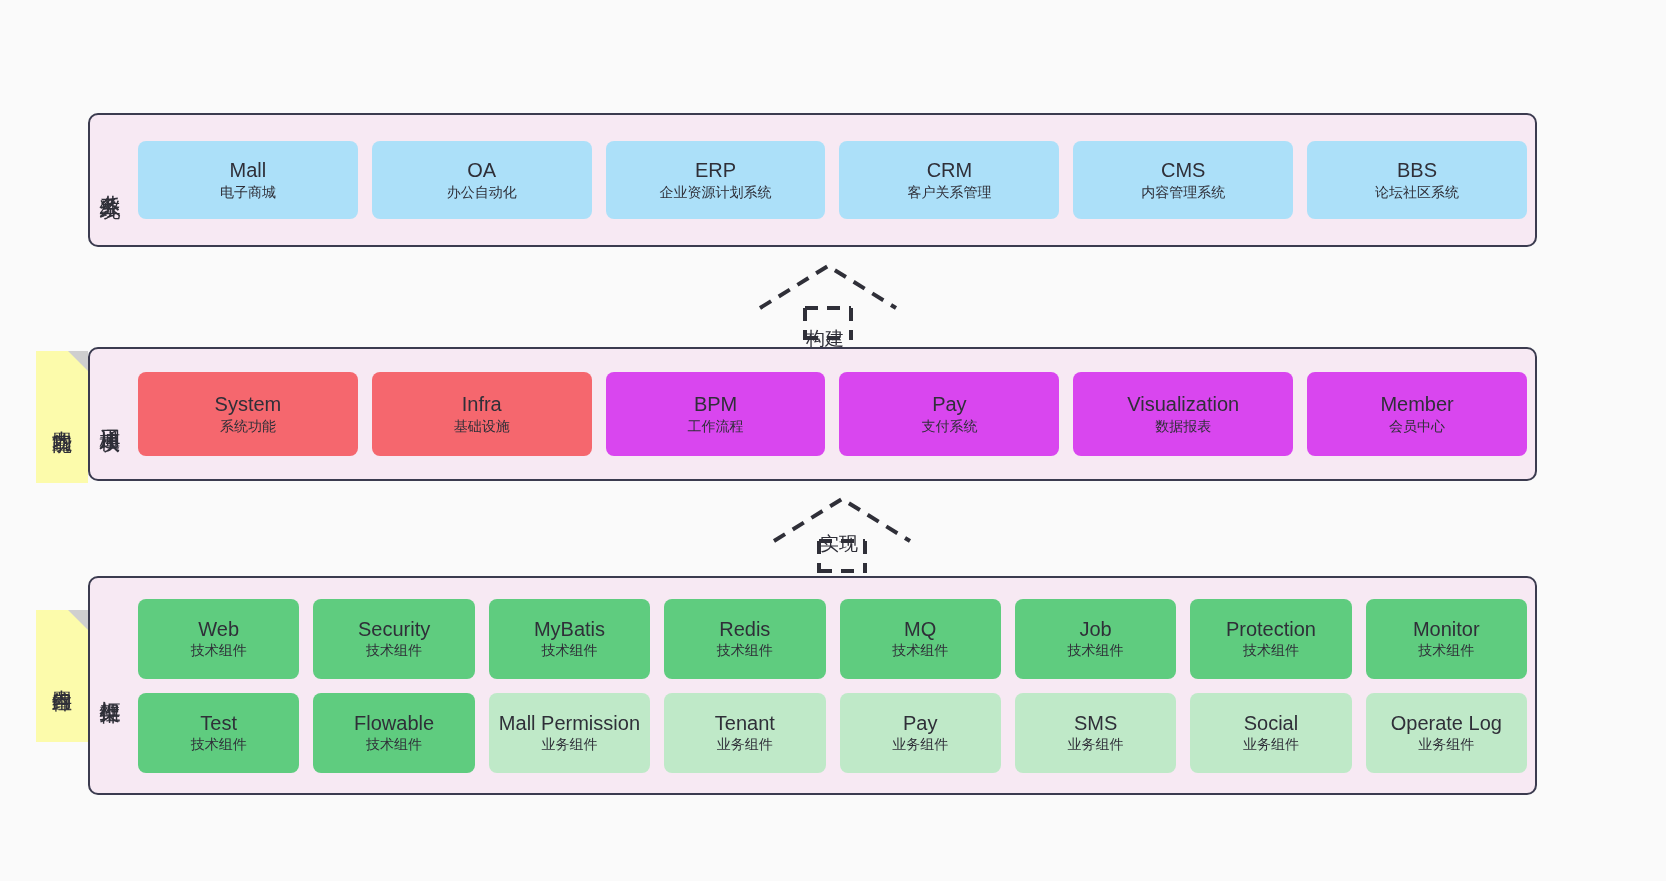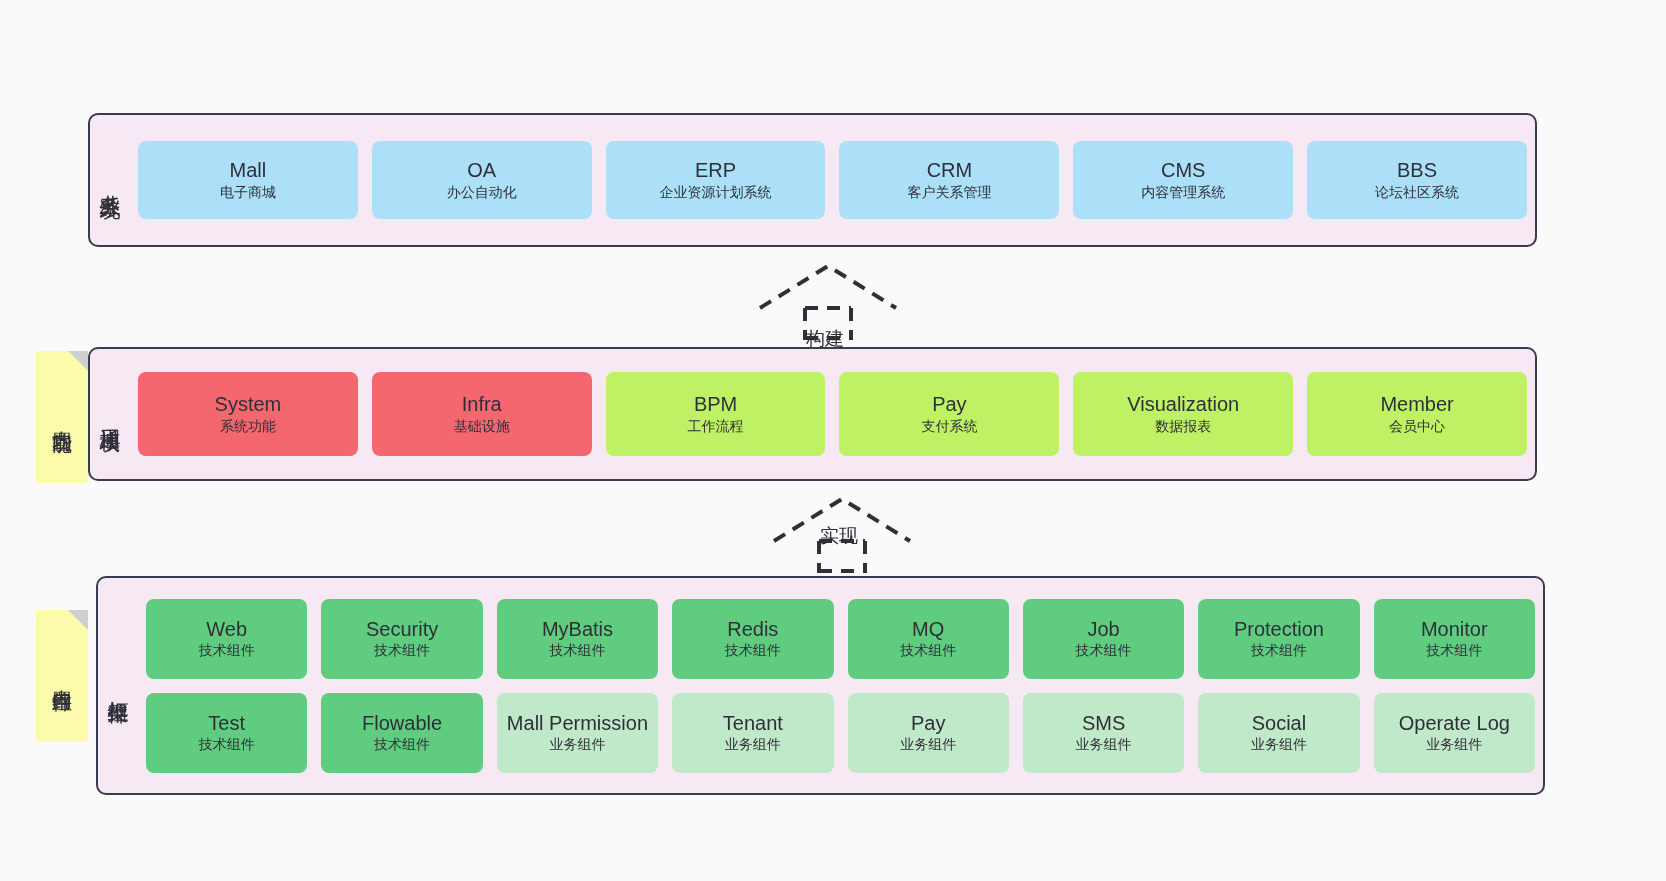--- a/index.html
+++ b/index.html
@@ -70,21 +70,21 @@
     flex: 1 1 0;
   }
   .box .name   { font-size: 20px; }
   .box .sub    { font-size: 14px; }
   .box-tall { height: 78px; }
   .box-mid  { height: 84px; }
   .box-sm   { height: 80px; }
 
   .c-blue        { background: #ace0f9; }
   .c-red         { background: #f5676e; }
-  .c-pink        { background: #bef264; }
+  .c-pink        { background: #d946ef; }
   .c-green       { background: #5fcc7f; }
   .c-green-light { background: #bfe9c8; }
 
   
   .sticky {
     position: absolute;
     width: 52px;
     background: #fcfbab;
     color: #2f2f38;
     font-size: 20px;
@@ -195,29 +195,29 @@
           </div>
         </div>
     </div>
   </div>
 
   <div class="arrow" style="left:772px; top:495px; width:140px; height:78px;">
     <svg width="140" height="78" viewBox="0 0 140 78">
       <path d="M 2 46 L 70 4 L 138 46" fill="none" stroke="#2f2f38" stroke-width="4" stroke-dasharray="13,9" stroke-linecap="butt"></path>
       <path d="M 47 46 L 47 78 M 93 46 L 93 78 M 47 76 L 93 76 M 47 46 L 93 46" fill="none" stroke="#2f2f38" stroke-width="4" stroke-dasharray="13,9"></path>
     </svg>
-    <span class="lbl" style="left:48px; top:28px;">实现</span>
+    <span class="lbl" style="left:48px; top:36px;">实现</span>
   </div>
 
   <div class="sticky" style="left:36px; top:610px; height:132px;">
     <span class="fold"></span>
     <span>内置组件</span>
   </div>
 
-  <div class="layer" id="layer-framework" style="left:88px; top:576px; width:1449px; height:219px;margin-left:8px;">
+  <div class="layer" id="layer-framework" style="left:88px; top:576px; width:1449px; height:219px;">
     <div class="layer-title">框架组件</div>
     <div class="layer-body">
       <div class="grid-2rows">
         <div class="row" id="row-fw1">
             <div class="box box-sm c-green">
               <div class="name">Web</div>
               <div class="sub">技术组件</div>
             </div>
             <div class="box box-sm c-green">
               <div class="name">Security</div>

